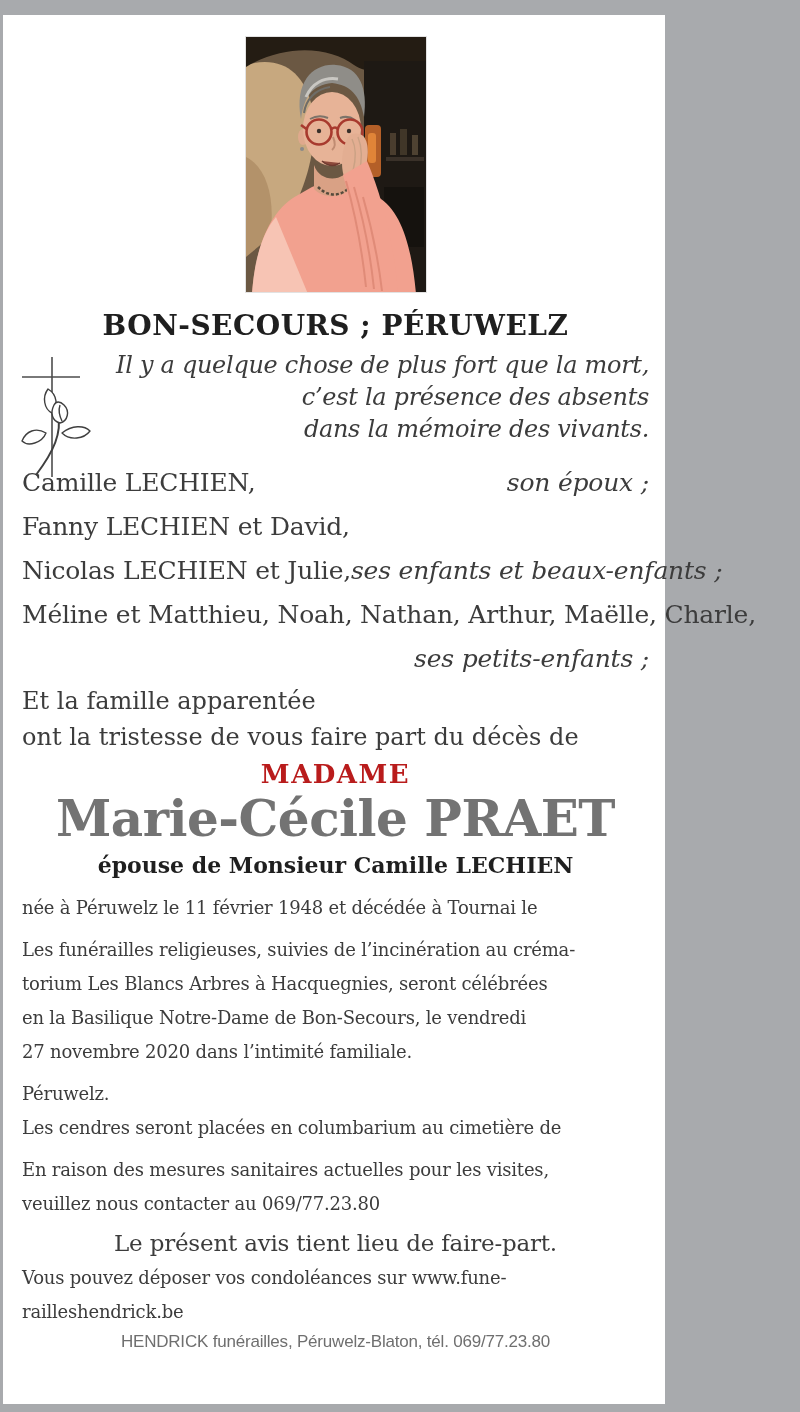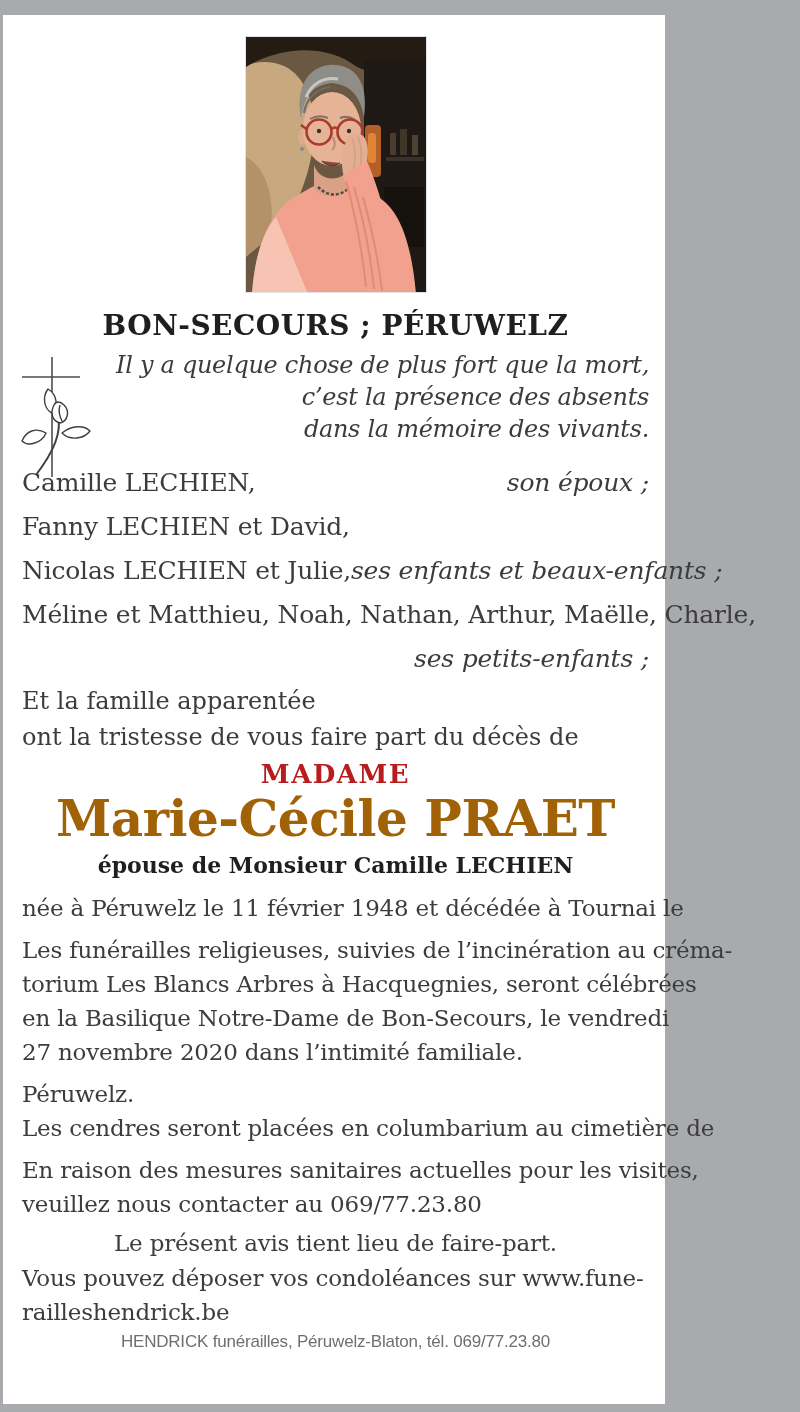--- a/index.html
+++ b/index.html
@@ -41,29 +41,29 @@
   .family-row .names{white-space:nowrap;}
   .family-row .relation{font-style:italic;white-space:nowrap;}
   .announce{margin-top:2px;}
   .announce-line{font-size:24px;line-height:36px;white-space:nowrap;}
   .madame{
     margin-top:4px;text-align:center;font-size:26px;font-weight:bold;
     color:#b91c1c;letter-spacing:1.5px;line-height:30px;
   }
   .deceased-name{
     margin-top:2px;text-align:center;font-size:50px;font-weight:bold;
-    color:#a16207;line-height:56px;letter-spacing:-0.5px;white-space:nowrap;
+    color:#737373;line-height:56px;letter-spacing:-0.5px;white-space:nowrap;
   }
   .spouse-line{
     margin-top:2px;text-align:center;font-size:22px;font-weight:bold;
     color:#1f1f1f;line-height:32px;white-space:nowrap;
   }
   .para{margin-top:8px;}
   .para.first{margin-top:10px;}
-  .para-line{font-size:23px;line-height:34px;letter-spacing:-0.2px;white-space:nowrap;}
+  .para-line{font-size:18px;line-height:34px;letter-spacing:-0.2px;white-space:nowrap;}
   .notice{
     margin-top:6px;text-align:center;font-size:23px;line-height:32px;
     letter-spacing:-0.2px;white-space:nowrap;
   }
   .condolences{margin-top:2px;}
   .footer{
     margin-top:2px;text-align:center;
     font-family:"Liberation Sans", sans-serif;
     font-size:17px;line-height:22px;color:#6f6f6f;letter-spacing:-0.2px;
     white-space:nowrap;

